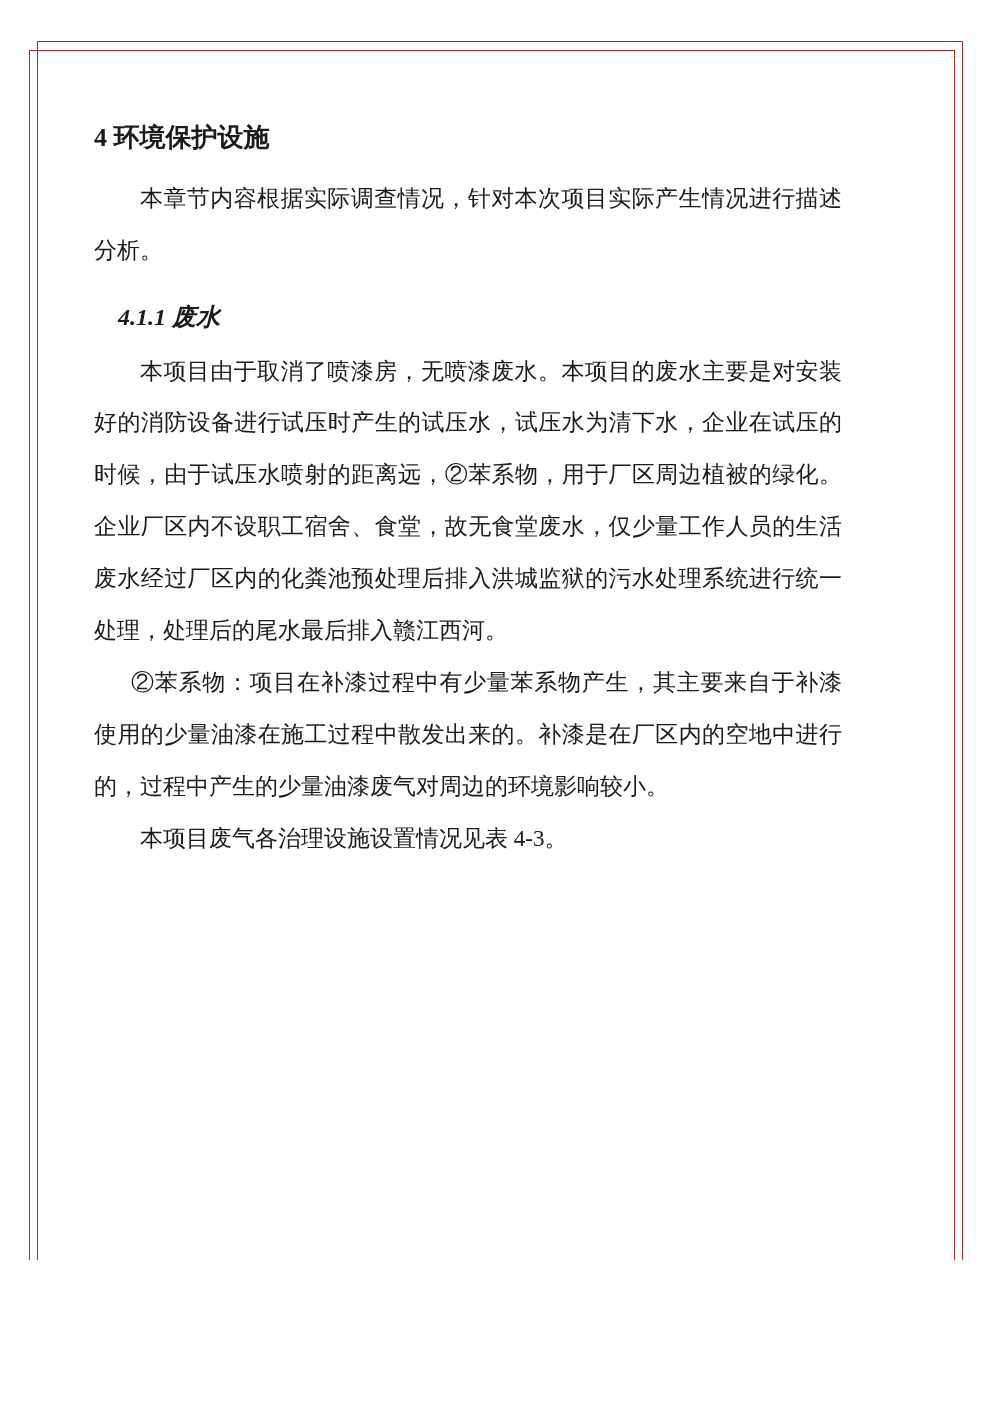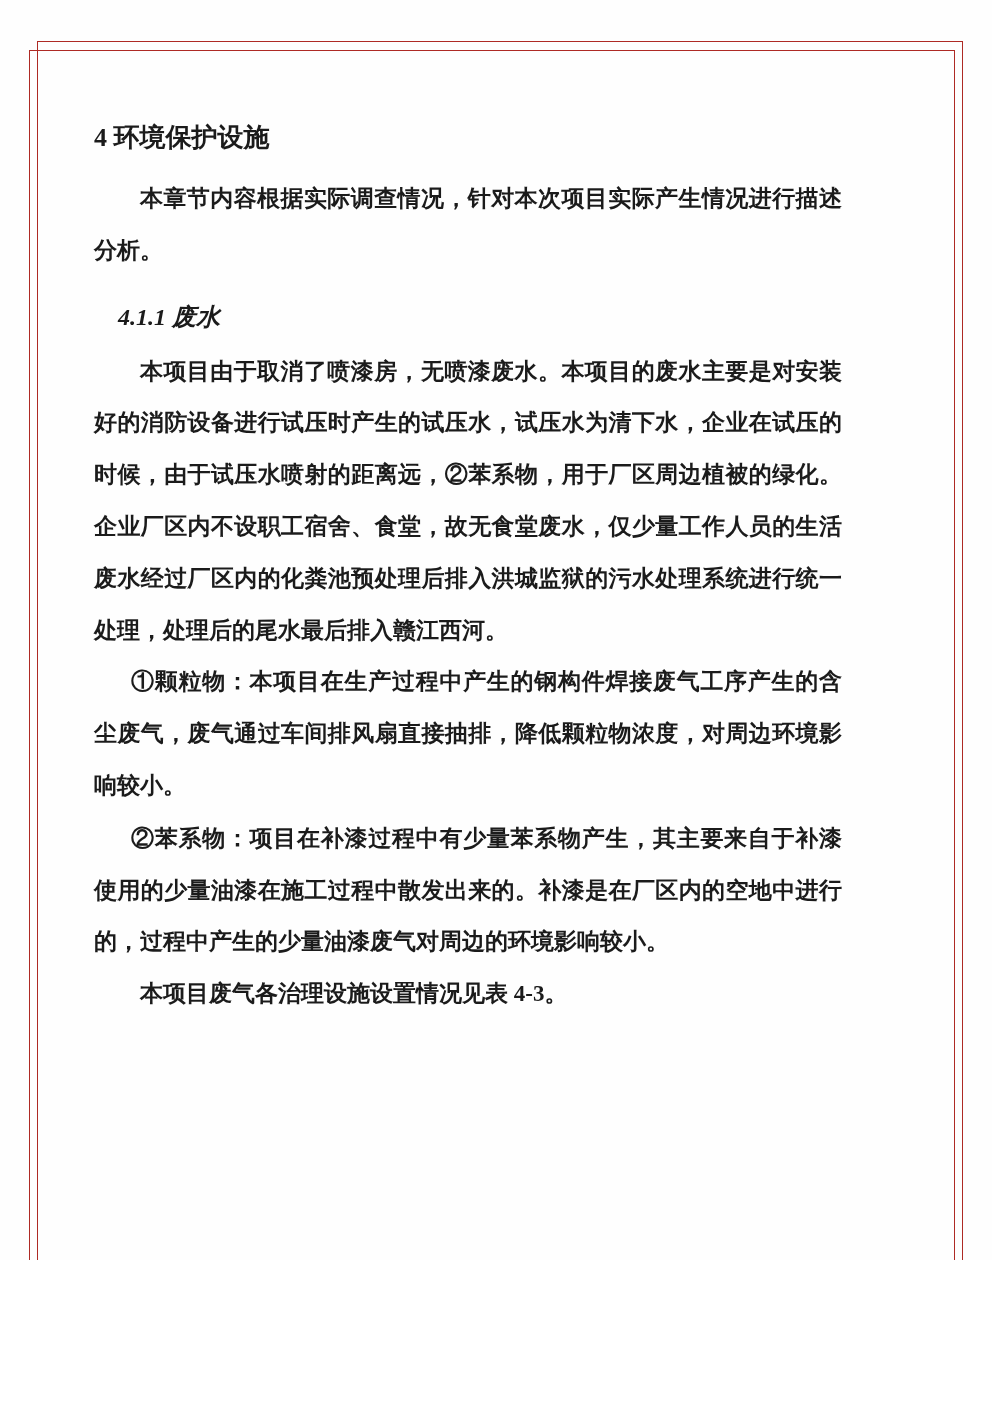--- a/index.html
+++ b/index.html
@@ -36,21 +36,20 @@
     font-size:24px;line-height:40px;font-weight:bold;font-style:italic;
   }
   h3.subsection.gas{margin-top:12px;}
   p.body{
     margin:0;
     font-size:23px;
     line-height:51.8px;
     text-align:justify;
     text-justify:inter-character;
     letter-spacing:0;
-    font-weight:bold;
   }
   p.intro{margin-top:15px;}
   p.p-wastewater{margin-top:9px;}
   p.p-gas-overview{margin-top:6px;}
   p.p-benzene{margin-top:1px;}
   .indent2{text-indent:46px;}
   .indent16{text-indent:37px;}
   .page-number{
     position:absolute;
     left:94px;top:1293px;width:748px;
@@ -72,21 +71,20 @@
 
     <p class="body intro indent2">本章节内容根据实际调查情况，针对本次项目实际产生情况进行描述分析。</p>
 
 
     <h3 class="subsection">4.1.1 废水</h3>
 
     <p class="body p-wastewater indent2">本项目由于取消了喷漆房，无喷漆废水。本项目的废水主要是对安装好的消防设备进行试压时产生的试压水，试压水为清下水，企业在试压的时候，由于试压水喷射的距离远，②苯系物，用于厂区周边植被的绿化。企业厂区内不设职工宿舍、食堂，故无食堂废水，仅少量工作人员的生活废水经过厂区内的化粪池预处理后排入洪城监狱的污水处理系统进行统一处理，处理后的尾水最后排入赣江西河。</p>
 
 
 
-    <p class="body indent16">①颗粒物：本项目在生产过程中产生的钢构件焊接废气工序产生的含尘废气，废气通过车间排风扇直接抽排，降低颗粒物浓度，对周边环境影响较小。</p>
 
     <p class="body p-benzene indent16">②苯系物：项目在补漆过程中有少量苯系物产生，其主要来自于补漆使用的少量油漆在施工过程中散发出来的。补漆是在厂区内的空地中进行的，过程中产生的少量油漆废气对周边的环境影响较小。</p>
 
     <p class="body indent2">本项目废气各治理设施设置情况见表 4-3。</p>
 
   </div>
 
   <div class="page-number">19</div>
 
 </div>

